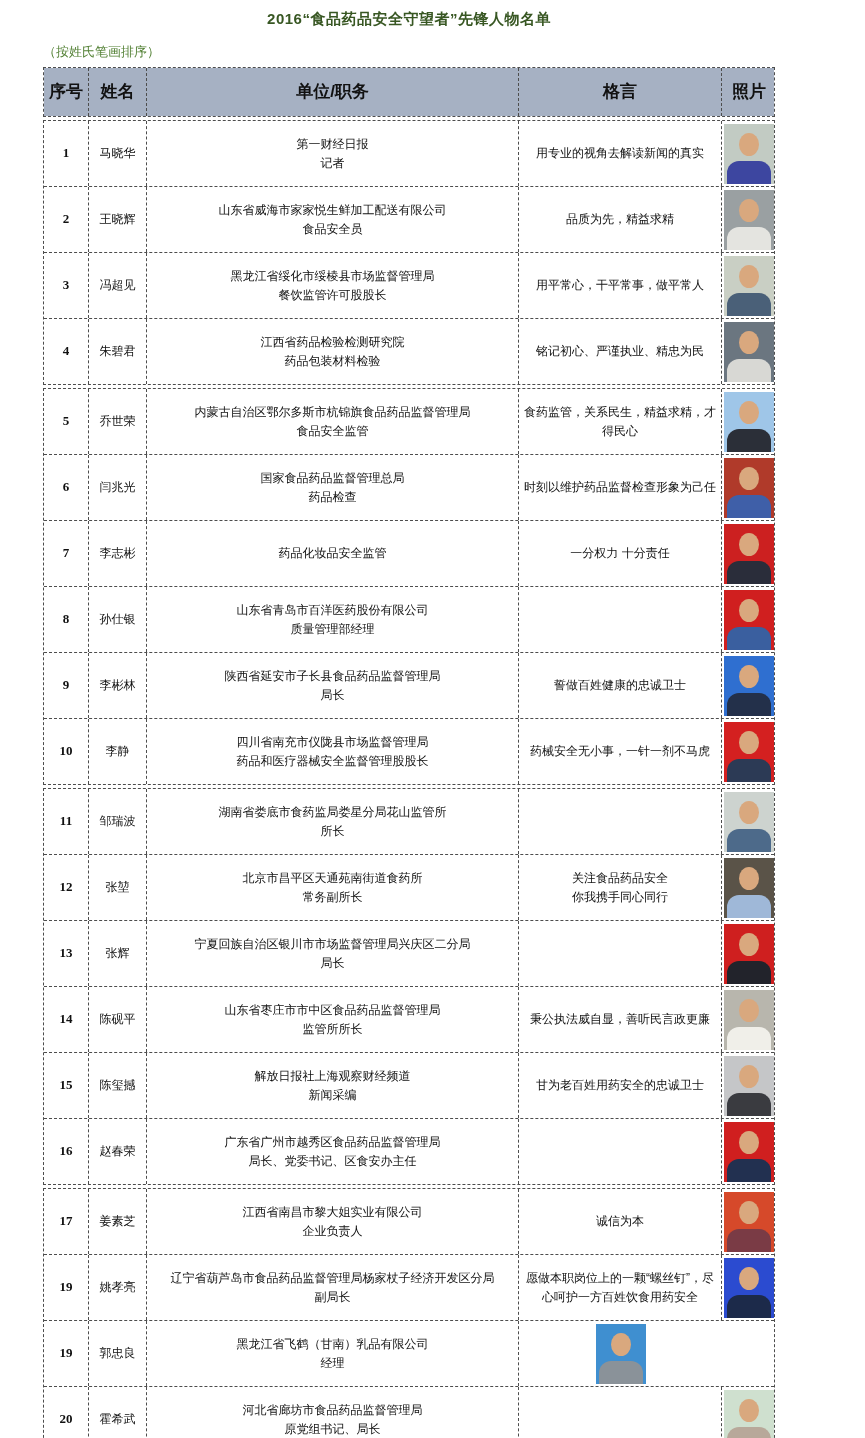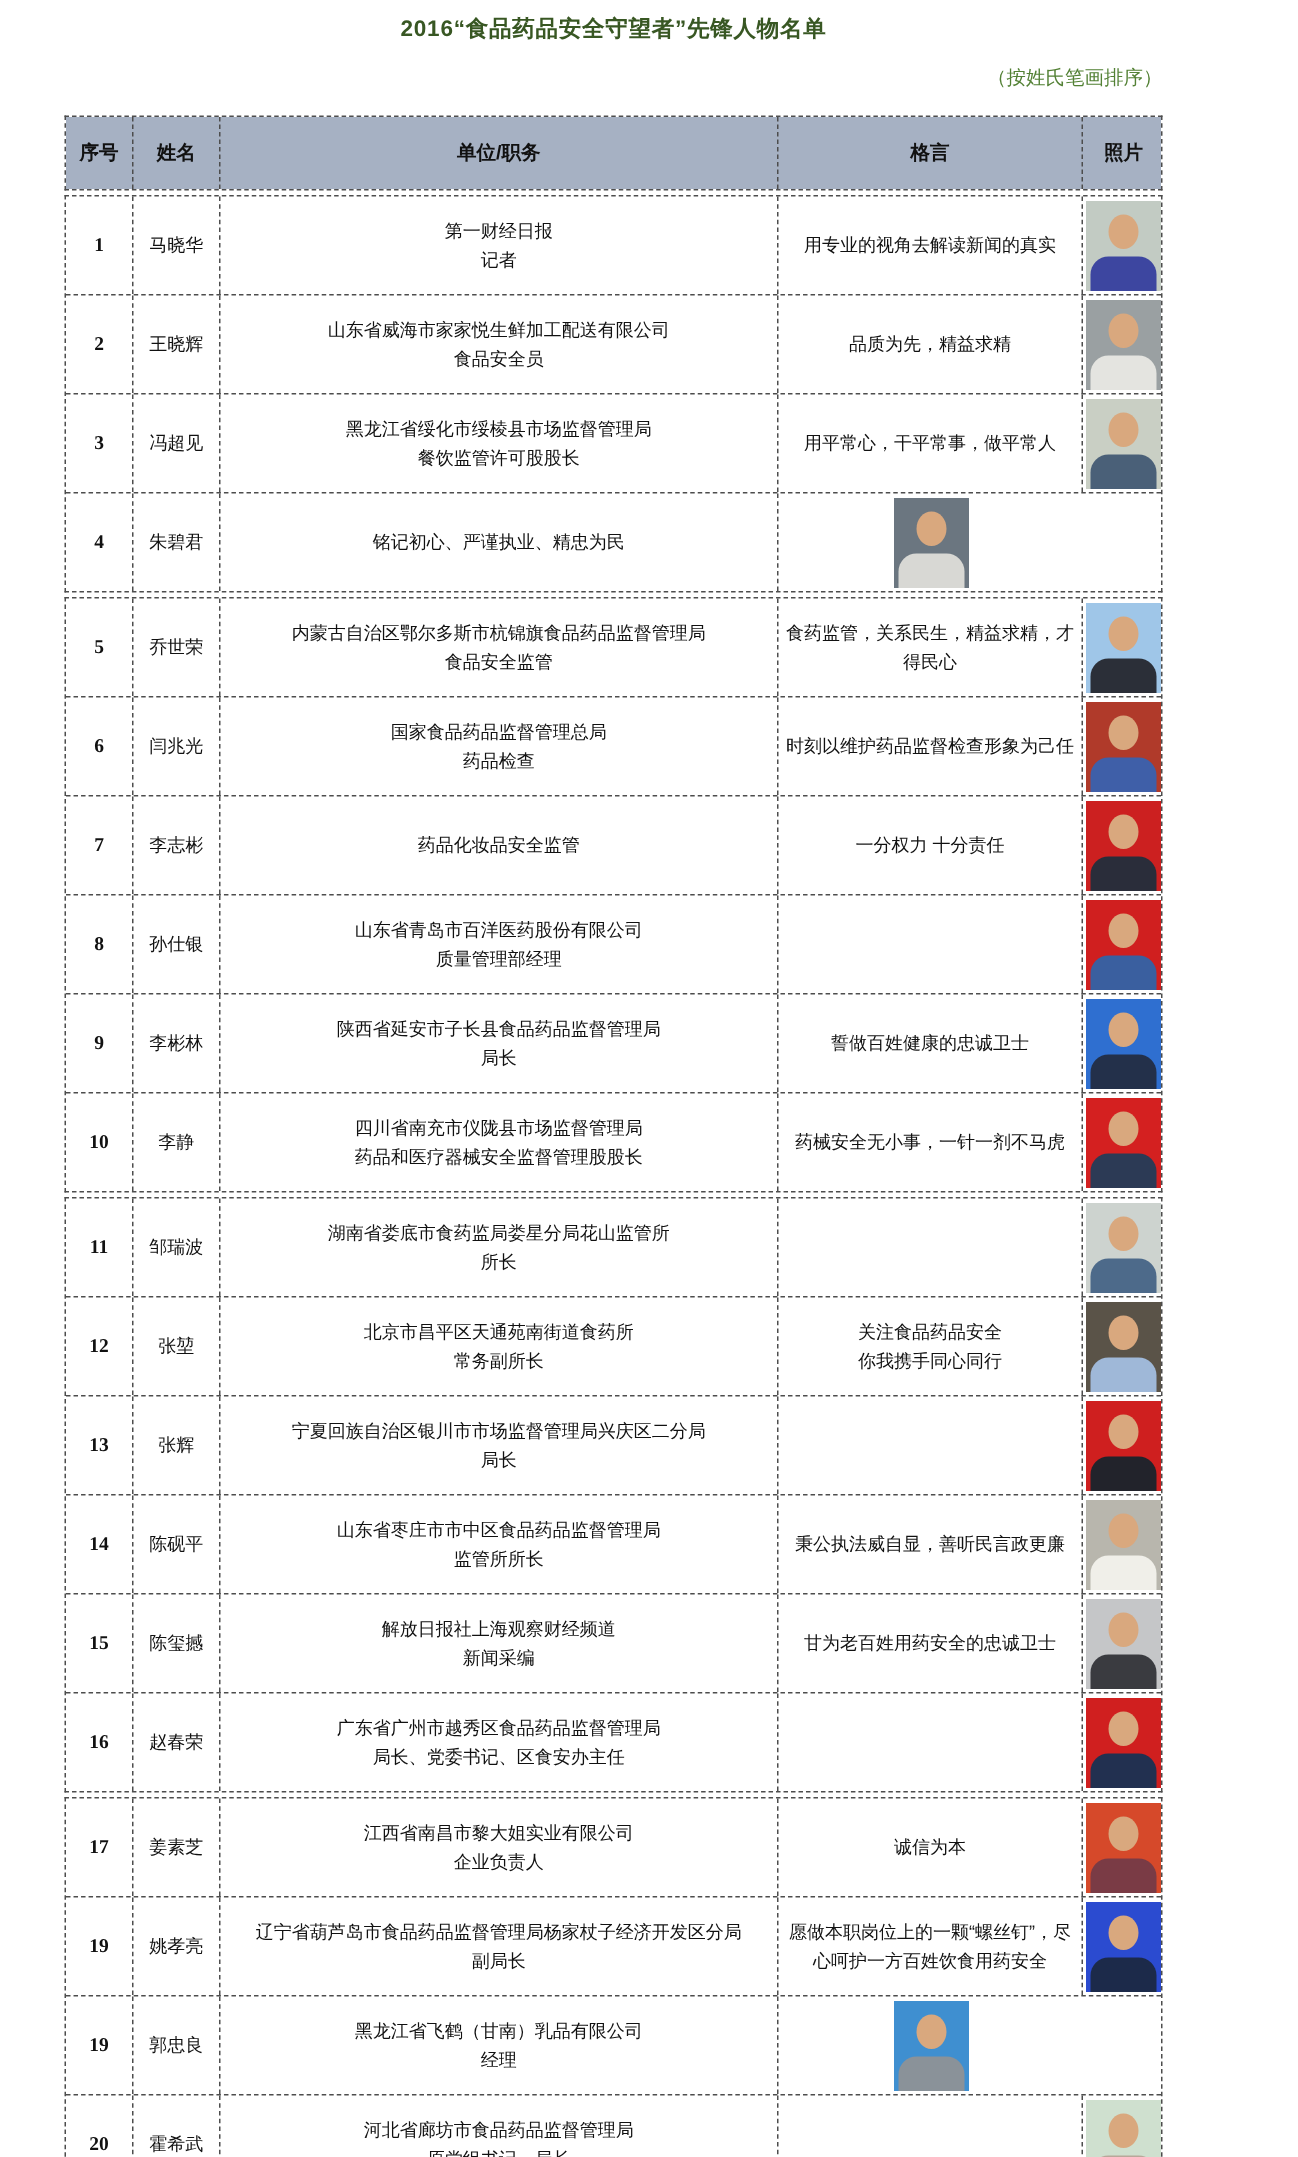--- a/index.html
+++ b/index.html
@@ -18,40 +18,39 @@
   }
   .doc-title {
     padding-top: 10px;
     text-align: center;
     font-size: 15px;
     font-weight: bold;
     letter-spacing: 0.5px;
   }
   .doc-subtitle {
     width: 732px;
-    margin: 14px auto 16px auto;
-    text-align: right;
+    margin: 14px auto 6px auto;
     font-size: 13px;
   }
   .table-wrap {
     width: 732px;
     margin: 0 auto;
   }
   .thead, .trow {
     display: grid;
     grid-template-columns: 45px 58px 372px 203px 54px;
   }
   .tgroup, .thead-block {
     border: 1px dashed #4d4d4d;
     margin-bottom: 3px;
   }
   .thead .cell {
     height: 48px;
     font-weight: bold;
-    font-size: 13px;
+    font-size: 17px;
   }
   .trow .cell { height: 65px; }
   .trow { border-bottom: 1px dashed #4d4d4d; }
   .tgroup .trow:last-child { border-bottom: none; }
   .cell {
     border-right: 1px dashed #4d4d4d;
     display: flex;
     flex-direction: column;
     align-items: center;
     justify-content: center;
@@ -163,20 +162,24 @@
       <div class="photo" title="officer-in-blue-uniform-kitchen" style="--bg: #c9cfc4; --cloth: #4a6078;">
         <div class="head"></div>
         <div class="torso"></div>
       </div>
     </div>
   </div>
 
   <div class="trow">
     <div class="cell no">4</div>
     <div class="cell name">朱碧君</div>
+    <div class="cell unit">
+      <div>江西省药品检验检测研究院</div>
+      <div>药品包装材料检验</div>
+    </div>
     <div class="cell motto">铭记初心、严谨执业、精忠为民</div>
     <div class="cell photocell">
       <div class="photo" title="woman-working-in-lab" style="--bg: #6b7680; --cloth: #d8d8d4;">
         <div class="head"></div>
         <div class="torso"></div>
       </div>
     </div>
   </div>
 </div>
         <div class="tgroup">

